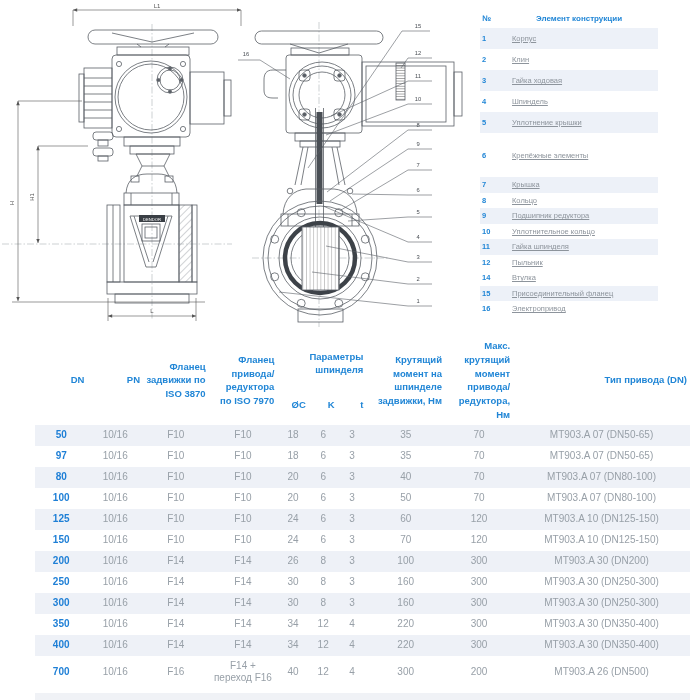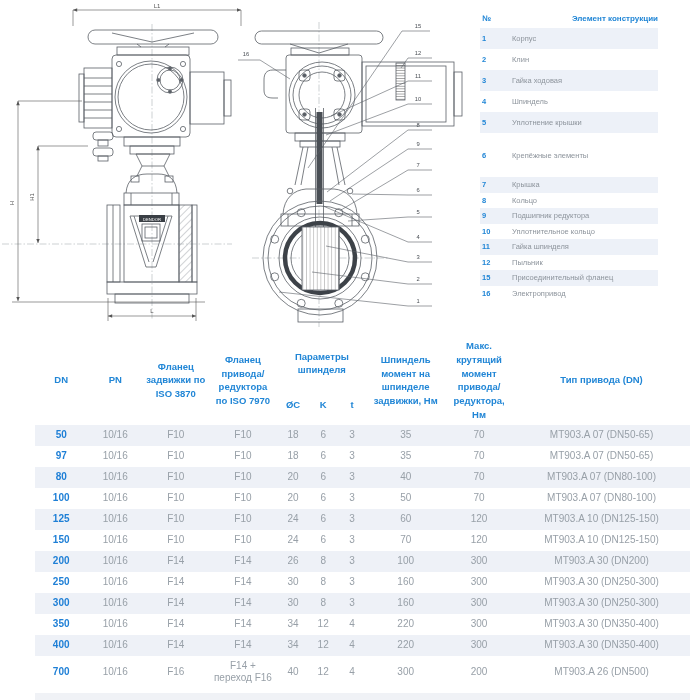--- a/index.html
+++ b/index.html
@@ -8,33 +8,33 @@
 
   
   .drawing{position:absolute; left:0; top:0; width:485px; height:332px;}
   .drawing svg{display:block;}
   .svg-label{font-family:"Liberation Sans", sans-serif;}
 
   
   .plist{position:absolute; left:480px; top:14px; width:178px; font-family:"Liberation Sans", sans-serif;}
   .plist-header{display:flex; align-items:center; font-size:8px; font-weight:bold; color:#2186d6; padding:0 0 5px 2px;}
   .plist-header .h-num{width:18px;}
-  .plist-header .h-name{flex:1; text-align:right;}
+  .plist-header .h-name{flex:1; text-align:center;}
   .plist-row{display:flex; align-items:center; font-size:7.5px;}
   .plist-row.alt{background:#edf1f8;}
   .plist-rows div.plist-row:nth-of-type(-n+5){height:21px;}
   .plist-rows div.plist-row:nth-of-type(6){height:44px;}
   .plist-rows div.plist-row:nth-of-type(n+7){height:15.5px;}
   .pnum{width:18px; color:#2186d6; font-weight:bold; padding-left:2px;}
-  .pname{flex:1; color:#8d949c; padding-left:12px;}
+  .pname{flex:1; color:#8d949c; padding-left:12px;text-decoration:underline;}
 
   
   .spec{position:absolute; left:35px; top:336px; width:655px;}
   table{width:100%; border-collapse:collapse;}
-  th{color:#2186d6; font-weight:bold; font-size:9.5px; text-align:center; vertical-align:middle; line-height:1.45; padding:3px 3px;}
+  th{color:#2186d6; font-weight:bold; font-size:9.5px; text-align:right; vertical-align:middle; line-height:1.45; padding:3px 3px;}
   thead tr.subrow th{padding:1px 3px 6px 3px;}
   td{font-size:10px; color:#98a0a8; text-align:center; padding:4px 2px; height:13px; white-space:pre-line; line-height:1.25;}
   tbody tr.alt{background:#eef1f7;}
   td.dn{color:#1e7fd6; font-weight:bold;}
   .bottom-strip{position:absolute; left:35px; width:655px; bottom:0; height:7px; background:#f0f2f6;}
 </style>
 </head>
 <body>
 
 <div class="page">
@@ -306,20 +306,24 @@
           <span class="pnum">11</span>
           <span class="pname">Гайка шпинделя</span>
         </div>
 
         <div class="plist-row">
           <span class="pnum">12</span>
           <span class="pname">Пыльник</span>
         </div>
 
 
+        <div class="plist-row">
+          <span class="pnum">14</span>
+          <span class="pname">Втулка</span>
+        </div>
 
         <div class="plist-row alt">
           <span class="pnum">15</span>
           <span class="pname">Присоединительный фланец</span>
         </div>
 
         <div class="plist-row">
           <span class="pnum">16</span>
           <span class="pname">Электропривод</span>
         </div>
@@ -340,21 +344,21 @@
           <col style="width:10.4%">
           <col style="width:27%">
       </colgroup>
       <thead>
         <tr>
           <th rowspan="2">DN</th>
           <th rowspan="2">PN</th>
           <th rowspan="2">Фланец задвижки по ISO 3870</th>
           <th rowspan="2">Фланец привода/ редуктора по ISO 7970</th>
           <th colspan="3">Параметры шпинделя</th>
-          <th rowspan="2">Шпиндель момент на шпинделе задвижки, Нм</th>
+          <th rowspan="2">Крутящий момент на шпинделе задвижки, Нм</th>
           <th rowspan="2">Макс. крутящий момент привода/ редуктора, Нм</th>
           <th rowspan="2">Тип привода (DN)</th>
         </tr>
         <tr class="subrow">
           <th>ØC</th>
           <th>K</th>
           <th>t</th>
         </tr>
       </thead>
       <tbody>

